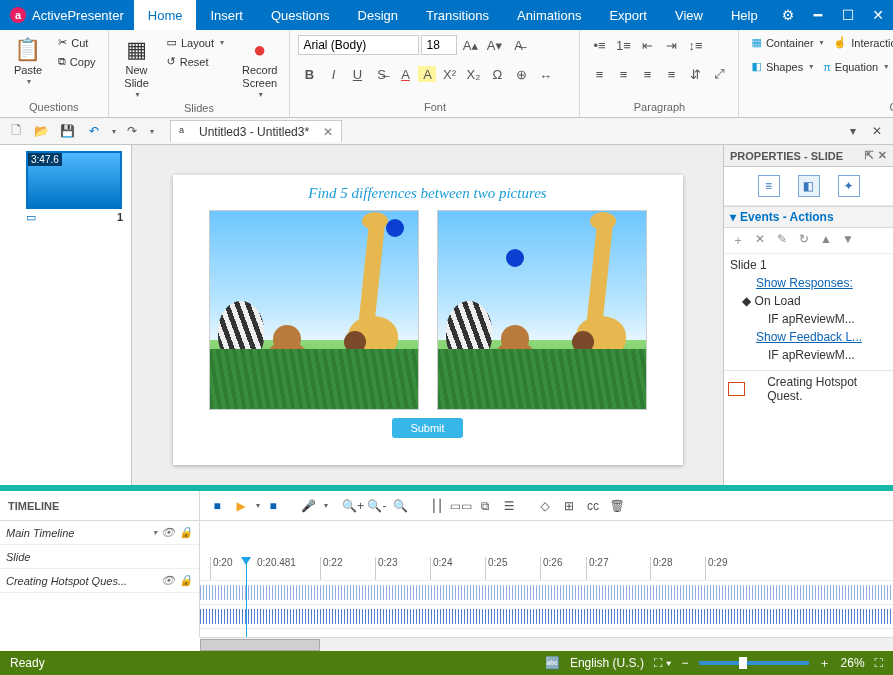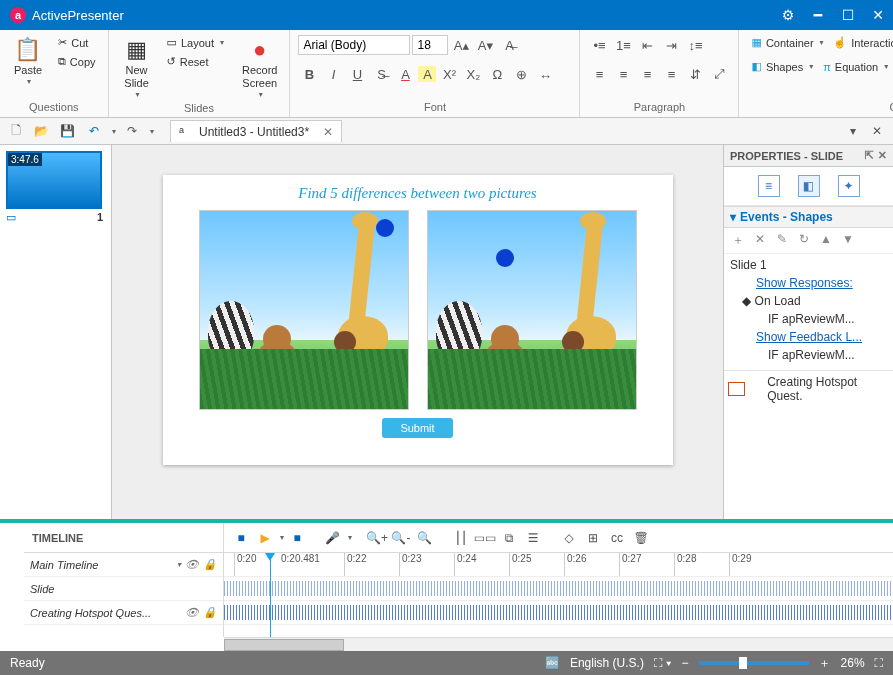--- a/index.html
+++ b/index.html
@@ -20,21 +20,21 @@
 .vbtn .ic { width: 28px; height: 28px; display:flex;align-items:center;justify-content:center;font-size:22px;}
 .smallbtn { display:flex; align-items:center; gap:4px; font-size:11px; padding:2px 4px; cursor:pointer; color:#333;}
 .smallstack{display:flex;flex-direction:column;gap:2px;}
 .ribbon select, .ribbon .sel { border:1px solid #ccc; height:20px; font-size:12px; padding:0 4px; background:#fff;}
 .toolbtn { width:22px;height:22px;display:inline-flex;align-items:center;justify-content:center;cursor:pointer;color:#555;font-size:13px;}
 .fontrow{display:flex;gap:2px;align-items:center;margin-bottom:3px;}
 .qat { height: 27px; border-bottom: 1px solid #c5c5c5; display:flex; align-items:center; padding: 0 6px; gap:6px; background:#f5f5f5;}
 .qat .q { width:20px;height:20px;display:flex;align-items:center;justify-content:center;cursor:pointer;color:#555;}
 .doc-tab { margin-left: 10px; background:#fff;border:1px solid #ccc;border-bottom:none;height:22px;display:flex;align-items:center;padding:0 8px;gap:6px;font-size:12px;}
 .qat-right{margin-left:auto;display:flex;gap:4px;}
-.workspace { flex:1; display:flex; min-height:0; }
+.workspace { flex:1; display:flex; min-height:0;margin-left:20px; }
 .thumbs { width:112px; border-right:1px solid #c5c5c5; padding:6px; background:#fff;}
 .thumb { border:2px solid #0073c6; width:96px; height:58px; background:linear-gradient(#4db8ff,#0073c6); position:relative;}
 .thumb .ts{position:absolute;top:0;left:0;background:#003a66;color:#fff;font-size:10px;padding:1px 3px;}
 .thumb-num{text-align:right;font-weight:bold;font-size:11px;margin-top:2px;padding-right:2px;}
 .thumb-icon{font-size:11px;color:#0073c6;margin-top:2px;}
 .canvas { flex:1; background:#eee; display:flex; align-items:flex-start; justify-content:center; padding:30px 10px; overflow:hidden;}
 .slide { width:510px; height:290px; background:#fff; box-shadow:0 1px 4px rgba(0,0,0,0.3); display:flex;flex-direction:column;align-items:center;padding:10px;gap:8px;}
 .slide-title{color:#1a9dd9;font-style:italic;font-family:'Segoe Script','Comic Sans MS',cursive;font-size:15px;}
 .imgs{display:flex;gap:18px;}
 .pic{width:210px;height:200px;border:1px solid #ccc;position:relative;overflow:hidden;}
@@ -64,53 +64,64 @@
 .section-hdr{background:#f3f3f3;border:1px solid #d9d9d9;border-left:none;border-right:none;padding:3px 6px;color:#0073c6;font-weight:600;display:flex;align-items:center;gap:4px;}
 .ea-tools{display:flex;gap:6px;padding:4px 6px;color:#888;border-bottom:1px solid #eee;}
 .ea-tools span{cursor:pointer;width:16px;text-align:center;}
 .tree{padding:2px 4px;}
 .tree .row{padding:2px 2px;white-space:nowrap;overflow:hidden;text-overflow:ellipsis;}
 .tree .link{color:#0b63b5;text-decoration:underline;cursor:pointer;}
 .tree .ind1{padding-left:14px;} .tree .ind2{padding-left:28px;} .tree .ind3{padding-left:40px;}
 .props-footer{margin-top:4px;border-top:1px solid #e5e5e5;padding:4px;}
 .props-footer .item{display:flex;align-items:center;gap:22px;color:#d24a1c;}
 .props-footer .item .ic{width:18px;height:14px;border:1px solid #d24a1c;display:inline-block;}
-.timeline{height:132px;border-top:4px solid #14b8a6;display:flex;flex-direction:column;background:#fff;padding-left:24px;}
+.timeline{height:166px;border-top:6px solid #14b8a6;display:flex;flex-direction:column;background:#fff;}
 .tl-top{display:flex;align-items:center;height:30px;border-bottom:1px solid #d9d9d9;}
 .tl-title{width:200px;padding:0 8px;font-weight:600;color:#555;font-size:11px;border-right:1px solid #d9d9d9;height:100%;display:flex;align-items:center;}
 .tl-tools{display:flex;align-items:center;gap:2px;padding:0 6px;}
 .tlbtn{width:22px;height:22px;display:flex;align-items:center;justify-content:center;cursor:pointer;color:#555;}
 .tl-body{flex:1;display:flex;min-height:0;}
 .tl-left{width:200px;border-right:1px solid #d9d9d9;font-style:italic;}
 .tl-row{height:24px;border-bottom:1px solid #eee;display:flex;align-items:center;padding:0 6px;font-size:11px;gap:4px;}
 .tl-row .nm{flex:1;white-space:nowrap;overflow:hidden;text-overflow:ellipsis;}
 .tl-row .eye,.tl-row .lock{width:14px;color:#777;}
-.tl-right{flex:1;position:relative;overflow:hidden;}
+.tl-right{flex:1;position:relative;overflow:hidden;margin-top:36px;}
 .ruler{height:24px;border-bottom:1px solid #eee;position:relative;font-size:10px;color:#555;}
 .ruler .tick{position:absolute;top:0;height:100%;border-left:1px solid #ccc;padding-left:2px;}
 .playhead{position:absolute;top:0;bottom:0;left:46px;width:1px;background:#1aa3e8;}
 .playhead::before{content:"";position:absolute;top:0;left:-5px;border:5px solid transparent;border-top:8px solid #1aa3e8;}
 .track{height:24px;border-bottom:1px solid #eee;position:relative;}
 .wave{position:absolute;top:4px;bottom:4px;left:0;right:0;background:repeating-linear-gradient(90deg,#2a5fcc 0 1px,transparent 1px 3px);opacity:0.8;}
 .tl-scroll{height:14px;background:#f0f0f0;border-top:1px solid #d9d9d9;margin-left:200px;position:relative;}
 .tl-scroll .thumb{position:absolute;left:0;top:1px;height:12px;width:120px;background:#cfcfcf;border:1px solid #aaa;}
-.status{height:24px;background:#737373;color:#fff;display:flex;align-items:center;padding:0 10px;font-size:12px;gap:14px;}
+.status{height:24px;background:#4d7c0f;color:#fff;display:flex;align-items:center;padding:0 10px;font-size:12px;gap:14px;}
 .status .right{margin-left:auto;display:flex;align-items:center;gap:10px;}
 .zoom-track{width:110px;height:4px;background:#338fd1;position:relative;}
 .zoom-track .zt{position:absolute;top:-4px;left:40px;width:8px;height:12px;background:#fff;}
 .caret{font-size:8px;color:#666;margin-left:2px;}
 </style>
 </head>
 <body>
 
 <div class="titlebar">
   <div class="logo">
     <span class="logo-icon">a</span>
     <span>ActivePresenter</span>
   </div>
+  <div class="tabs">
+    <div class="tab active">Home</div>
+    <div class="tab">Insert</div>
+    <div class="tab">Questions</div>
+    <div class="tab">Design</div>
+    <div class="tab">Transitions</div>
+    <div class="tab">Animations</div>
+    <div class="tab">Export</div>
+    <div class="tab">View</div>
+    <div class="tab">Help</div>
+  </div>
   <div class="win-controls">
     <div class="win-btn">⚙</div>
     <div class="win-btn">━</div>
     <div class="win-btn">☐</div>
     <div class="win-btn">✕</div>
   </div>
 </div>
 
 <div class="ribbon">
   <div class="rgroup">
@@ -159,21 +170,21 @@
 Screen</span>
           <span class="caret">▾</span>
       </div>
     </div>
     <div class="label">Slides</div>
   </div>
 
   <div class="rgroup" style="flex:0 0 290px;">
     <div class="body" style="flex-direction:column;gap:4px;">
       <div class="fontrow">
-        <input class="sel" style="width: 112px;" value="Arial (Body)">
+        <input class="sel" style="width: 121px;" value="Arial (Body)">
         <input class="sel" style="width: 36px;" value="18">
         <span class="toolbtn">A▴</span>
         <span class="toolbtn">A▾</span>
         <span class="toolbtn">A̶</span>
       </div>
       <div class="fontrow">
         <span class="toolbtn">
             <b>B</b>
           </span>
         <span class="toolbtn">
@@ -337,21 +348,21 @@
       <span class="pin">
           <span>⇱</span>
           <span>✕</span>
         </span>
     </div>
     <div class="props-icons">
       <div class="pi">≡</div>
       <div class="pi" style="background:#e8f2fb;">◧</div>
       <div class="pi">✦</div>
     </div>
-    <div class="section-hdr">▾ <span>Events - Shapes</span></div>
+    <div class="section-hdr">▾ <span>Events - Actions</span></div>
     <div class="ea-tools">
       <span>＋</span>
       <span>✕</span>
       <span>✎</span>
       <span>↻</span>
       <span>▲</span>
       <span>▼</span>
     </div>
     <div class="tree">
       <div class="row">Slide 1</div>
@@ -416,21 +427,21 @@
     </div>
     <div class="tl-right">
       <div class="ruler">
         <span class="tick" style="left:10px;">0:20</span>
         <span class="tick" style="left:55px;border:none;">0:20.481</span>
         <span class="tick" style="left:120px;">0:22</span>
         <span class="tick" style="left:175px;">0:23</span>
         <span class="tick" style="left:230px;">0:24</span>
         <span class="tick" style="left:285px;">0:25</span>
         <span class="tick" style="left:340px;">0:26</span>
-        <span class="tick" style="left:395px;">0:27</span>
+        <span class="tick" style="left:386px;">0:27</span>
         <span class="tick" style="left:450px;">0:28</span>
         <span class="tick" style="left:505px;">0:29</span>
       </div>
       <div class="track">
           <div class="wave" style="opacity:0.5;"></div>
         </div>
       <div class="track">
           <div class="wave"></div>
         </div>
       <div class="playhead"></div>

